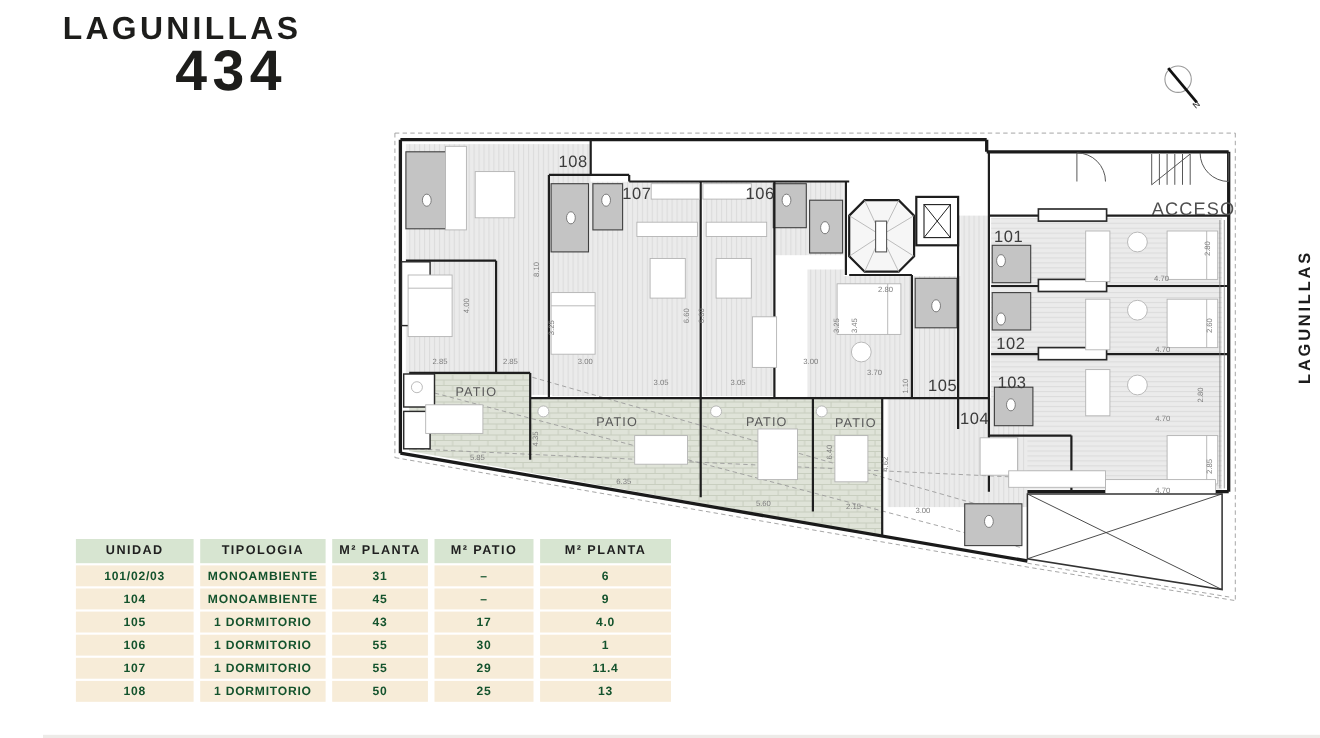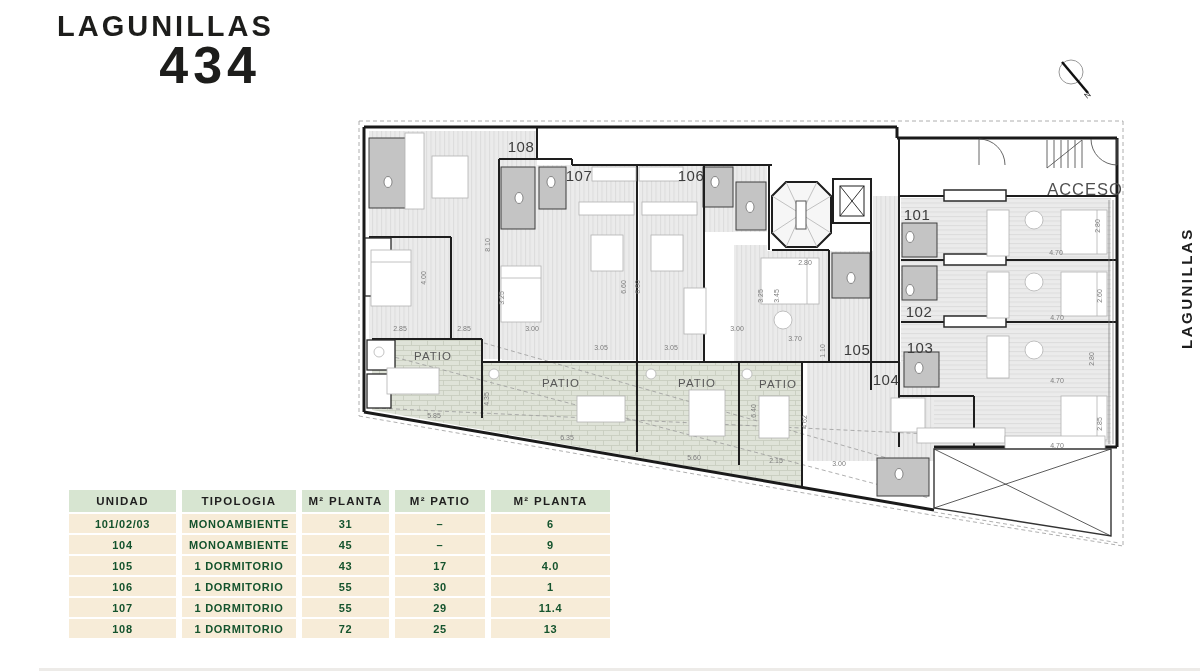--- a/index.html
+++ b/index.html
@@ -286,21 +286,21 @@
       <div class="td">55</div>
       <div class="td">30</div>
       <div class="td">1</div>
       <div class="td">107</div>
       <div class="td">1 DORMITORIO</div>
       <div class="td">55</div>
       <div class="td">29</div>
       <div class="td">11.4</div>
       <div class="td">108</div>
       <div class="td">1 DORMITORIO</div>
-      <div class="td">72</div>
+      <div class="td">50</div>
       <div class="td">25</div>
       <div class="td">13</div>
     </div>
 
   
   <div class="v-street">LAGUNILLAS</div>
   <div class="bar">
     <div class="v-floor"><span>PLANTA 1</span><sup>ER</sup><span> PISO</span></div>
   </div>
   <div class="bottom-line"></div>

